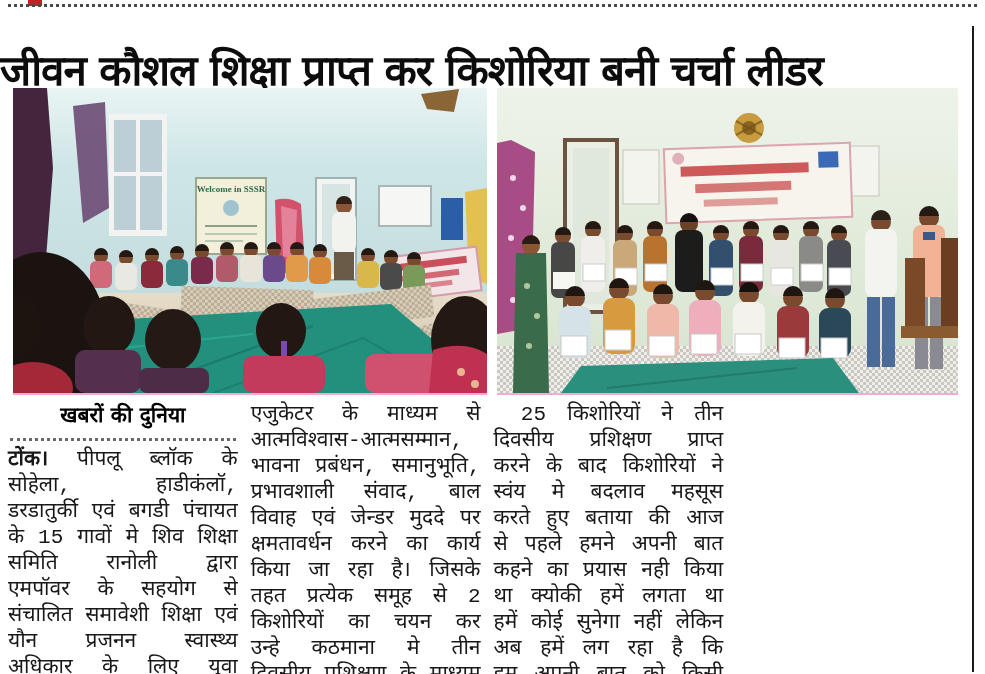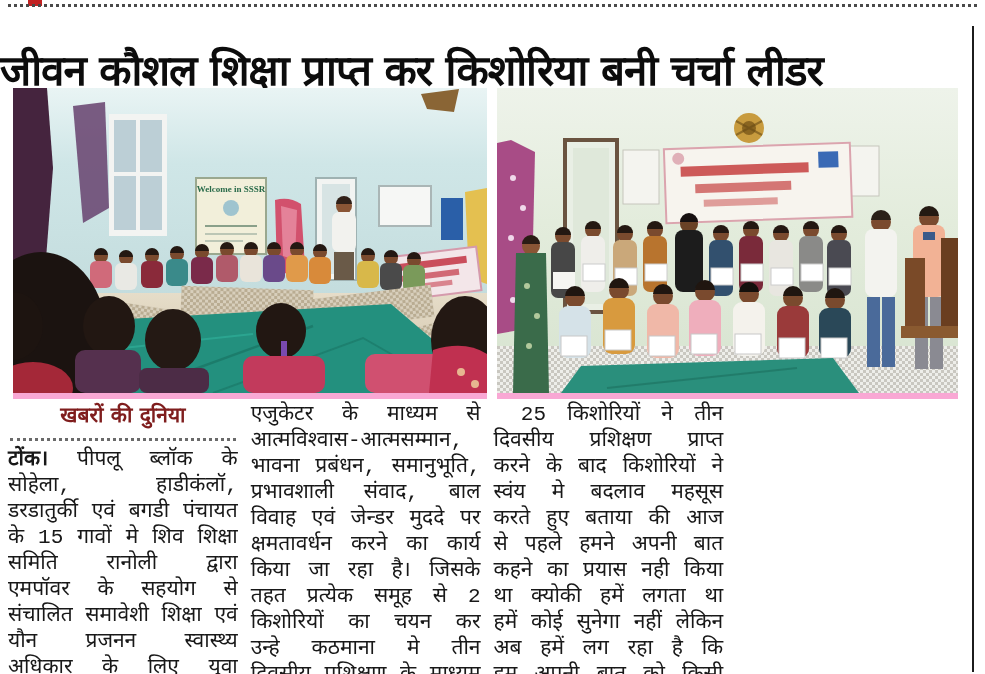--- a/index.html
+++ b/index.html
@@ -9,28 +9,28 @@
   }
   .print-mark{position:absolute;top:0;left:28px;width:14px;height:6px;background:#c22222;}
   .dotted-top{position:absolute;top:4px;left:8px;right:8px;height:0;border-top:3px dotted #4a4a4a;}
   .headline{
     position:absolute;top:14px;left:0;width:803px;text-align:center;
     font-size:42px;line-height:58px;font-weight:700;color:#0c0c0c;
     font-family:"DejaVu Sans", sans-serif;white-space:nowrap;letter-spacing:-1px;
   }
   .right-rule{position:absolute;left:972px;top:26px;bottom:2px;width:2px;background:#1c1c1c;}
   .photos{position:absolute;top:88px;left:13px;display:flex;gap:10px;}
-  .photos figure{margin:0;padding:0;border-bottom:6px solid #f9a8d4;font-size:0;line-height:0;}
+  .photos figure{margin:0;padding:0;border-bottom:2px solid #f9a8d4;font-size:0;line-height:0;}
   .columns{
     position:absolute;top:398px;left:8px;width:958px;bottom:0;
     display:flex;gap:13px;
   }
   .col{flex:1 1 0;min-width:0;}
   .kicker{
-    text-align:center;font-weight:700;font-size:21px;line-height:30px;color:#7f1d1d;
+    text-align:center;font-weight:700;font-size:21px;line-height:30px;color:#000000;
     font-family:"DejaVu Sans", sans-serif;margin-top:2px;
   }
   .kicker-dots{border-top:3px dotted #6a6a6a;margin:8px 2px 6px 2px;height:0;}
   .body-text{
     margin:0;font-size:21px;line-height:26px;text-align:justify;color:#181818;
     font-family:Liberation Mono, monospace;
   }
   .body-text + .body-text{margin-top:0;}
   .indent{text-indent:1.3em;}
   .dateline{font-weight:700;}

